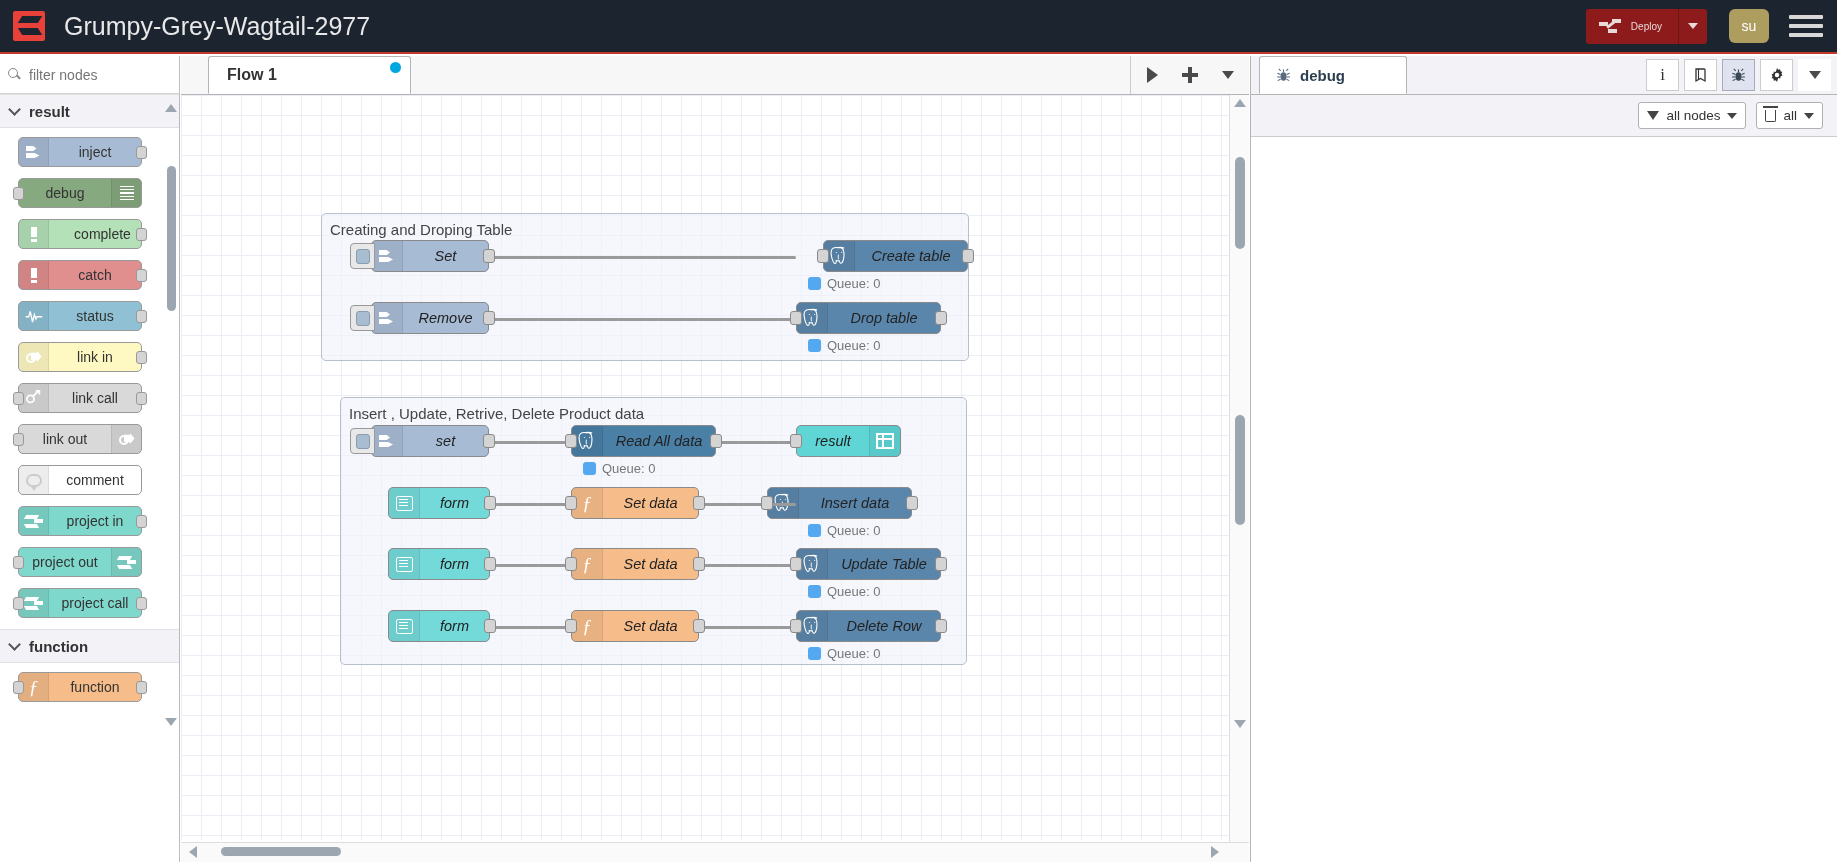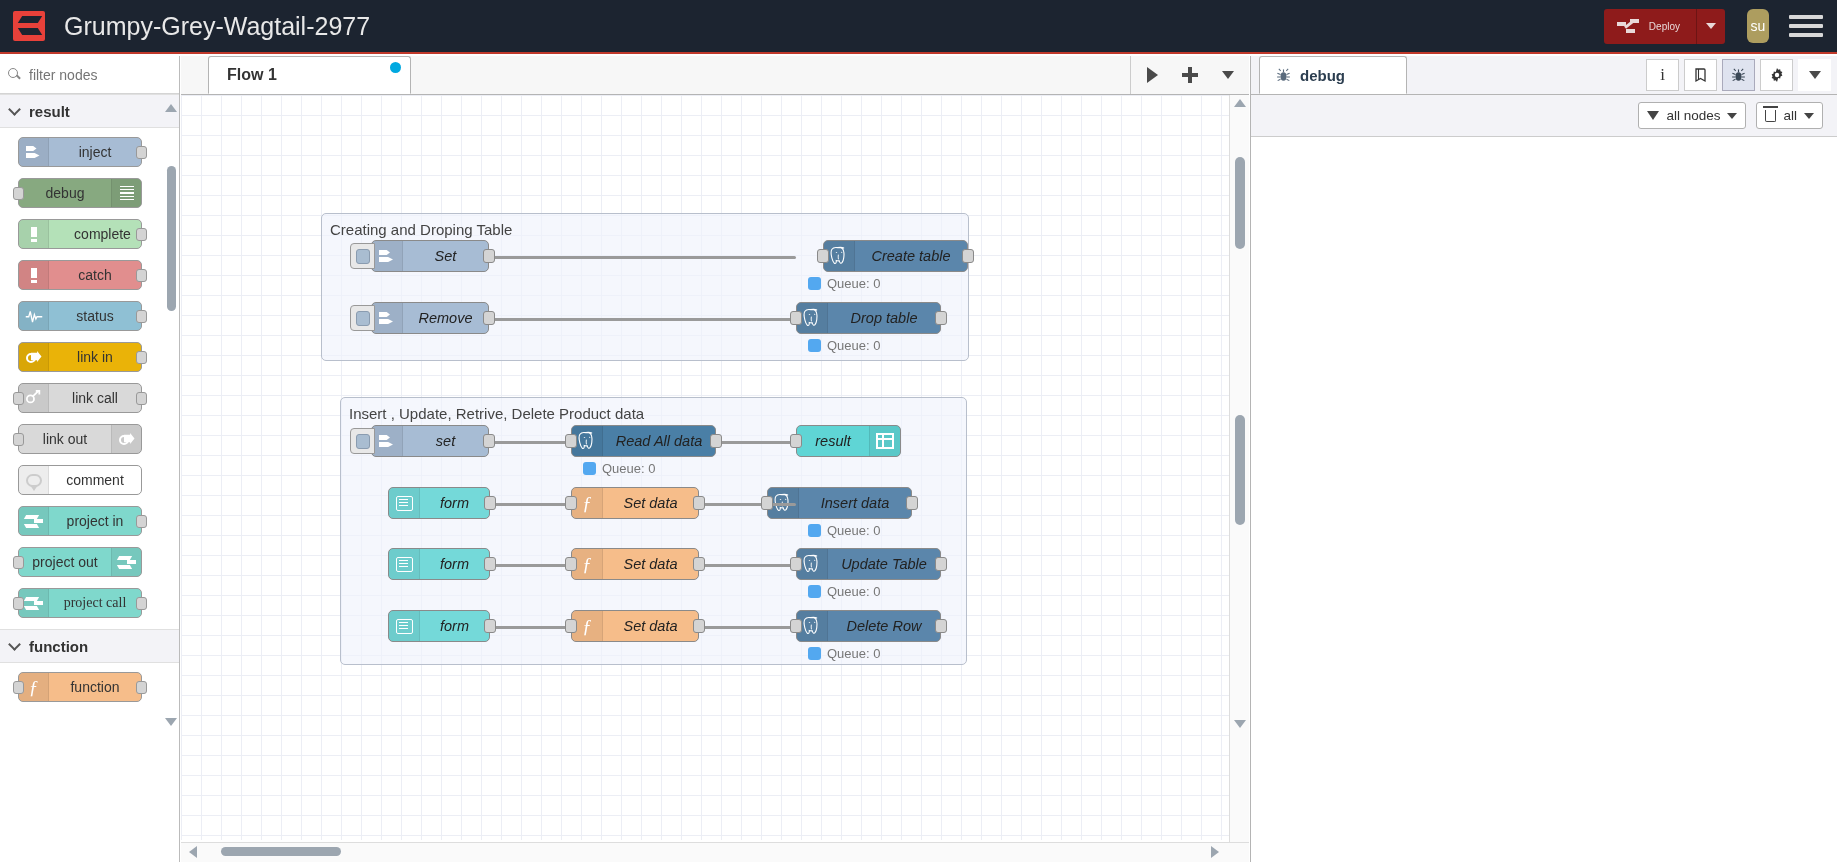--- a/index.html
+++ b/index.html
@@ -66,21 +66,21 @@
   .deploy-icon i:nth-child(4){ left:9px; top:11px; width:9px; height:4px; }
   .deploy-caret {
     width: 28px; height: 35px; display: flex;
     align-items: center; justify-content: center;
   }
   .caret-d {
     width: 0; height: 0; border-left: 5px solid transparent;
     border-right: 5px solid transparent; border-top: 6px solid currentColor;
   }
   #avatar {
-    width: 22px; height: 34px; border-radius: 6px;
+    width: 40px; height: 34px; border-radius: 6px;
     background: #ad9d5f; color: #fff; font-size: 14px;
     display: flex; align-items: center; justify-content: center;
     margin-left: 22px; cursor: pointer;
   }
   #hamburger {
     width: 34px; height: 34px; margin-left: 20px;
     display: flex; flex-direction: column; justify-content: center;
     gap: 5px; cursor: pointer;
   }
   #hamburger span { display:block; height: 4px; background: #d8d8d8; border-radius:1px; }
@@ -479,21 +479,21 @@
         </div>
         <div class="pal-node" style="background: rgb(143, 192, 212);">
           <span class="icon-cell ">
             <svg class="ic-pulse" viewBox="0 0 24 18">
               <path d="M1 10 h4 l2-7 3 14 2.5-10 2 6 1.5-3 h7" fill="none" stroke="#fff" stroke-width="1.7"></path>
             </svg>
           </span>
           <span class="lbl">status</span>
           <span class="port out"></span>
         </div>
-        <div class="pal-node" style="background: #eab308;">
+        <div class="pal-node" style="background: #fef9c3;">
           <span class="icon-cell ">
             <span class="ic-linkin"></span>
           </span>
           <span class="lbl">link in</span>
           <span class="port out"></span>
         </div>
         <div class="pal-node" style="background: rgb(217, 217, 217);">
           <span class="icon-cell ">
             <svg width="18" height="16" viewBox="0 0 20 18">
               <circle cx="6" cy="10" r="4" fill="none" stroke="#fff" stroke-width="2"></circle>
@@ -532,21 +532,21 @@
           <span class="lbl">project out</span>
           <span class="icon-cell right">
             <span class="ic-proj">
               <i></i>
               <i></i>
               <i></i>
             </span>
           </span>
           <span class="port in"></span>
         </div>
-        <div class="pal-node" style="background: rgb(127, 216, 204); font-family: Liberation Serif, serif;">
+        <div class="pal-node" style="background: rgb(127, 216, 204);">
           <span class="icon-cell ">
             <span class="ic-proj">
               <i></i>
               <i></i>
               <i></i>
             </span>
           </span>
           <span class="lbl">project call</span>
           <span class="port in"></span>
           <span class="port out"></span>

